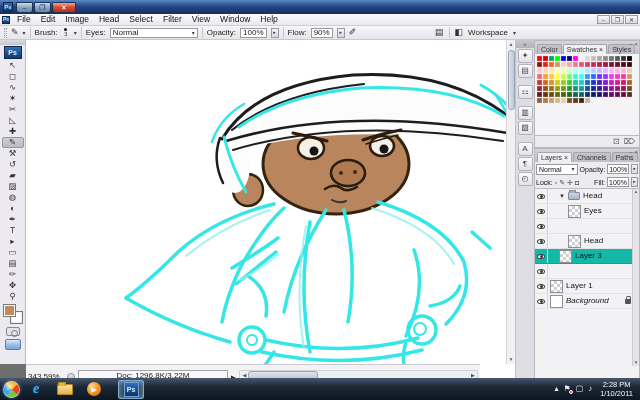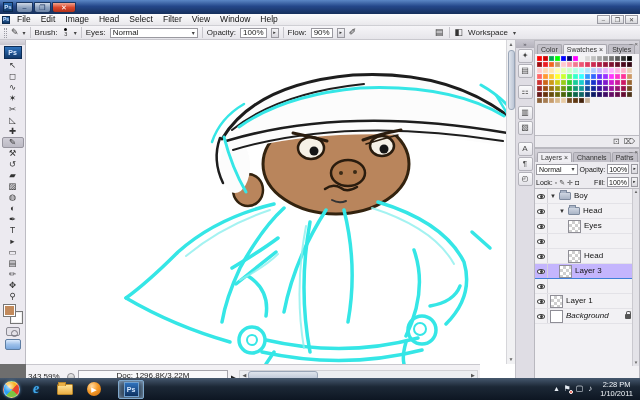--- a/index.html
+++ b/index.html
@@ -110,21 +110,21 @@
     align-items:center;justify-content:space-between;padding:0 2px;font-size:7px;}
   .mini-field{width:22px;height:10px;background:#fff;border:1px solid #9a99a0;display:flex;
     align-items:center;justify-content:center;font-size:7px;}
   .mini-spin{width:7px;height:10px;border:1px solid #9a99a0;background:linear-gradient(#f4f4f6,#d9d8de);
     font-size:4.5px;display:flex;align-items:center;justify-content:center;}
   .lock-row{height:13px;display:flex;align-items:center;gap:2px;padding:0 1px;font-size:7px;border-bottom:1px solid #bcbbc2;}
   .lock-ico{font-size:7px;color:#444;}
 
   #layer-rows{background:#f2f1f4;height:177px;overflow:hidden;position:relative;}
   .layer-row{height:15px;display:flex;align-items:center;font-size:8px;border-bottom:1px solid #e3e2e7;}
-  .layer-row.selected{background:#c4b5fd;border-bottom-color:#3f80d8;}
+  .layer-row.selected{background:#14b8a6;border-bottom-color:#3f80d8;}
   .eye-cell{width:13px;height:100%;border-right:1px solid #d4d3d9;display:flex;align-items:center;justify-content:center;flex:none;}
   .eye{width:8px;height:5px;border:1px solid #3a3a3a;border-radius:50%;position:relative;background:#fff;}
   .eye::after{content:"";position:absolute;left:2px;top:0.5px;width:3px;height:3px;background:#3a3a3a;border-radius:50%;}
   .row-content{display:flex;align-items:center;gap:3px;flex:1;height:100%;}
   .tri{font-size:6px;color:#333;}
   .folder{width:12px;height:8px;background:linear-gradient(#cfd6e2,#a9b4c6);border:1px solid #7e8a9e;position:relative;border-radius:1px;}
   .folder::before{content:"";position:absolute;left:0;top:-3px;width:5px;height:2px;background:#a9b4c6;border:1px solid #7e8a9e;border-bottom:none;}
   .thumb{width:13px;height:13px;border:1px solid #8f8e96;background:#fff;flex:none;}
   .thumb.checker{background-image:linear-gradient(45deg,#cfcfcf 25%,transparent 25%,transparent 75%,#cfcfcf 75%),
     linear-gradient(45deg,#cfcfcf 25%,transparent 25%,transparent 75%,#cfcfcf 75%);
@@ -549,30 +549,20 @@
         </span>
       <span style="margin-left:auto;">Fill:</span>
       <span class="mini-field">100%</span>
       <span class="mini-spin">▸</span>
     </div>
     <div id="layer-rows">
         <div class="layer-row">
           <span class="eye-cell">
             <span class="eye"></span>
           </span>
-          <span class="row-content" style="padding-left: 2px;">
-            <span class="tri">▼</span>
-            <span class="folder"></span>
-            <span class="lname">Boy</span>
-          </span>
-        </div>
-        <div class="layer-row">
-          <span class="eye-cell">
-            <span class="eye"></span>
-          </span>
           <span class="row-content" style="padding-left: 11px;">
             <span class="tri">▼</span>
             <span class="folder"></span>
             <span class="lname">Head</span>
           </span>
         </div>
         <div class="layer-row">
           <span class="eye-cell">
             <span class="eye"></span>
           </span>

